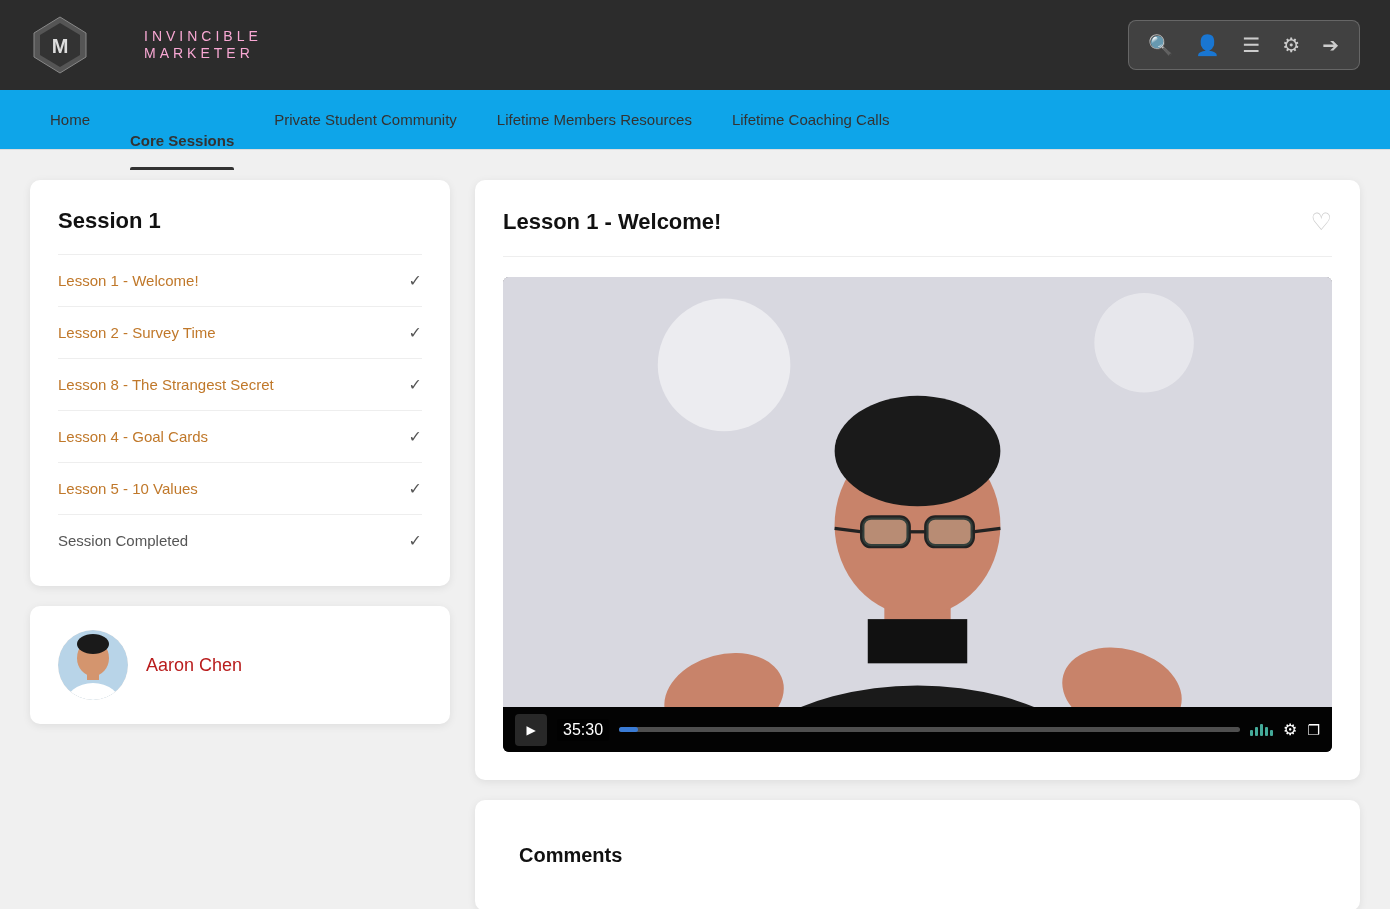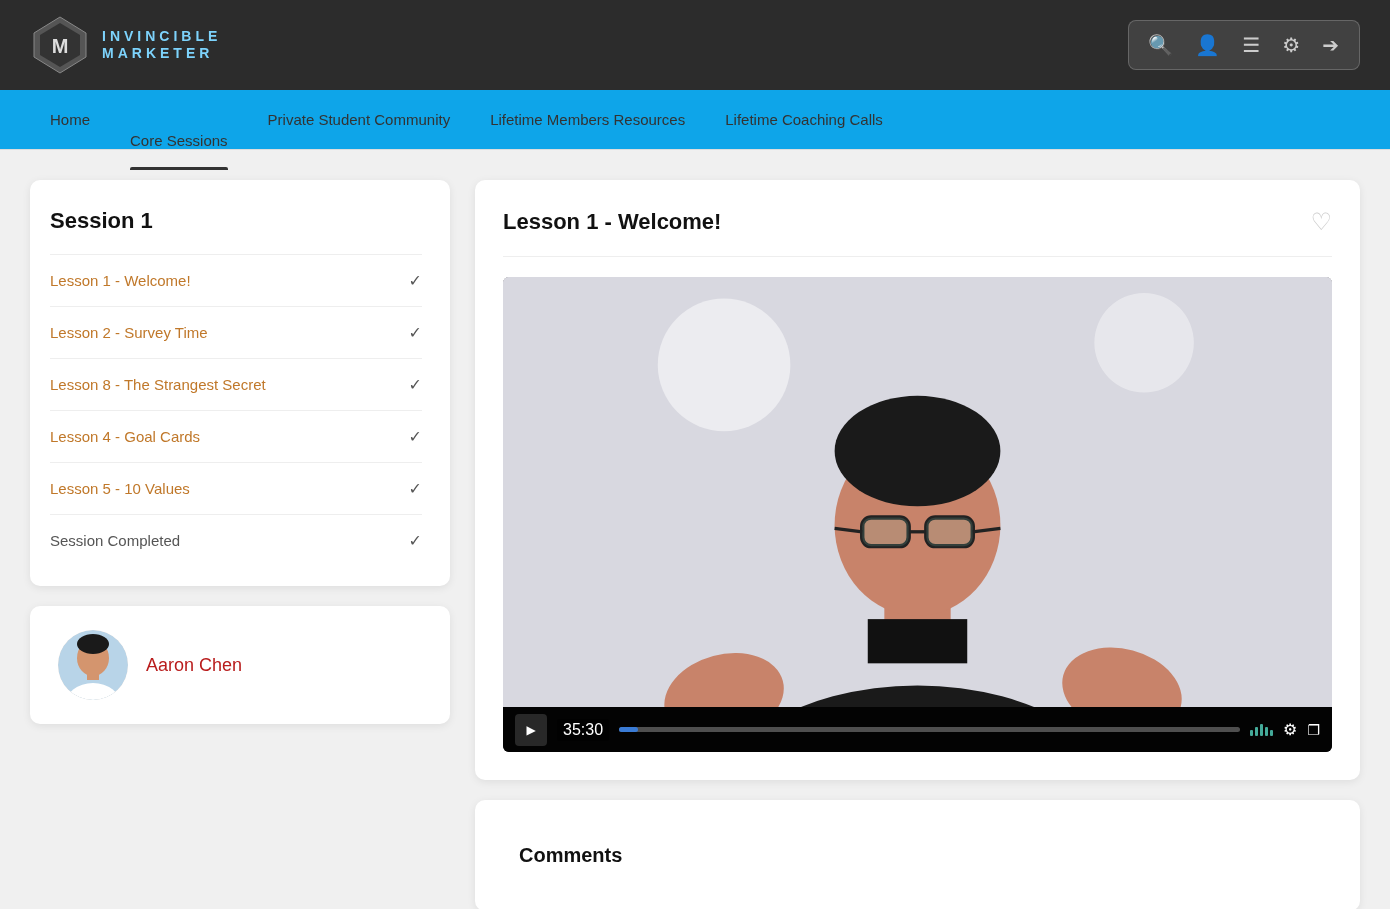--- a/index.html
+++ b/index.html
@@ -17,26 +17,27 @@
     .logo-area {
       display: flex;
       align-items: center;
       gap: 12px;
     }
     .logo-icon {
       width: 60px;
       height: 60px;
     }
     .logo-text {
-      color: #7dd3fc;
+      color: #f9a8d4;
       font-size: 22px;
-      font-weight: 700;
+      font-weight: 400;
       letter-spacing: 2px;
       line-height: 1.2;
       text-transform: uppercase;
+      margin-left: 42px;
     }
     .logo-text span {
       display: block;
       font-size: 14px;
       letter-spacing: 4px;
     }
     .header-icons {
       display: flex;
       align-items: center;
       gap: 6px;
@@ -67,21 +68,21 @@
       height: 60px;
       display: flex;
       align-items: center;
       font-size: 15px;
       color: #333;
       cursor: pointer;
       position: relative;
       white-space: nowrap;
     }
     .nav-item.active {
-      font-weight: 400;
+      font-weight: 700;
       margin-top: 41px;
     }
     .nav-item.active::after {
       content: '';
       position: absolute;
       bottom: 0;
       left: 20px;
       right: 20px;
       height: 3px;
       background: #333;
@@ -102,21 +103,21 @@
       width: 420px;
       flex-shrink: 0;
       display: flex;
       flex-direction: column;
       gap: 20px;
     }
 
     .session-card {
       background: white;
       border-radius: 10px;
-      padding: 28px 28px 20px 20px;
+      padding: 28px 28px 20px 28px;
       box-shadow: 0 2px 8px rgba(0,0,0,0.08);
     }
 
     .session-title {
       font-size: 22px;
       font-weight: 800;
       color: #111;
       margin-bottom: 20px;
     }
 

